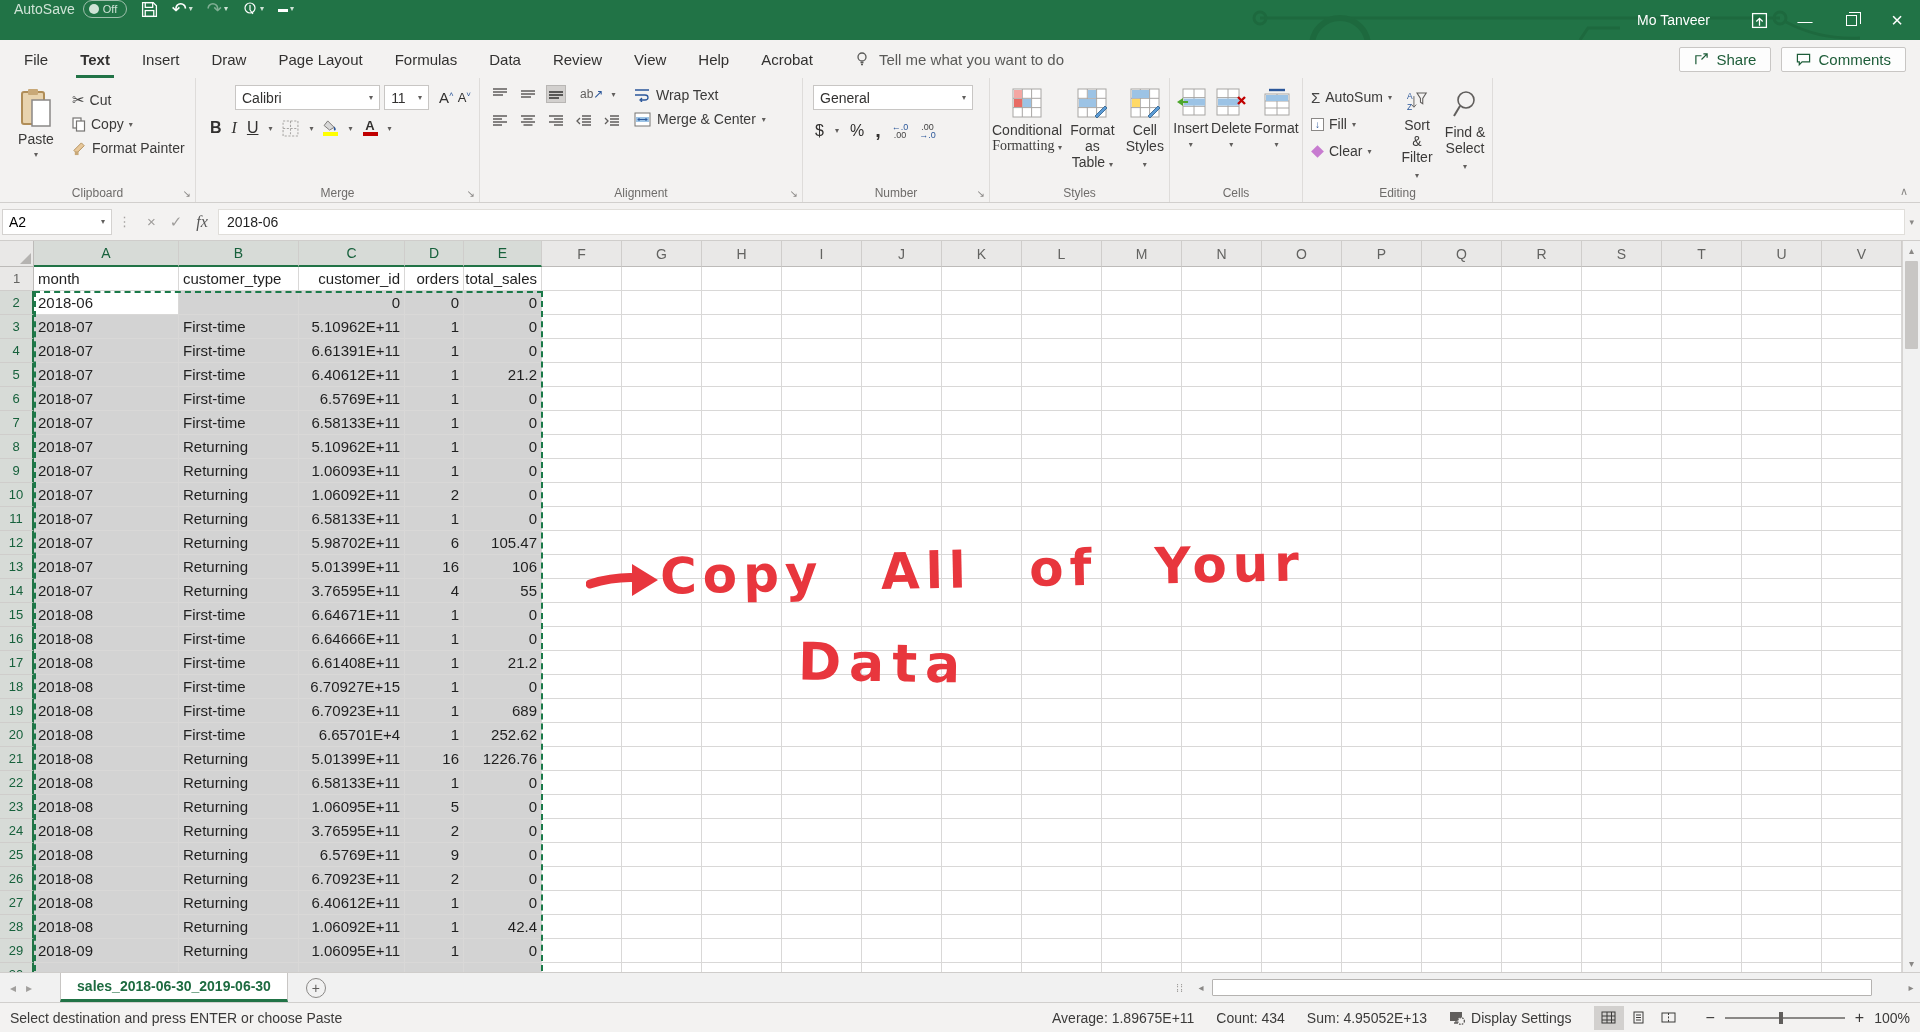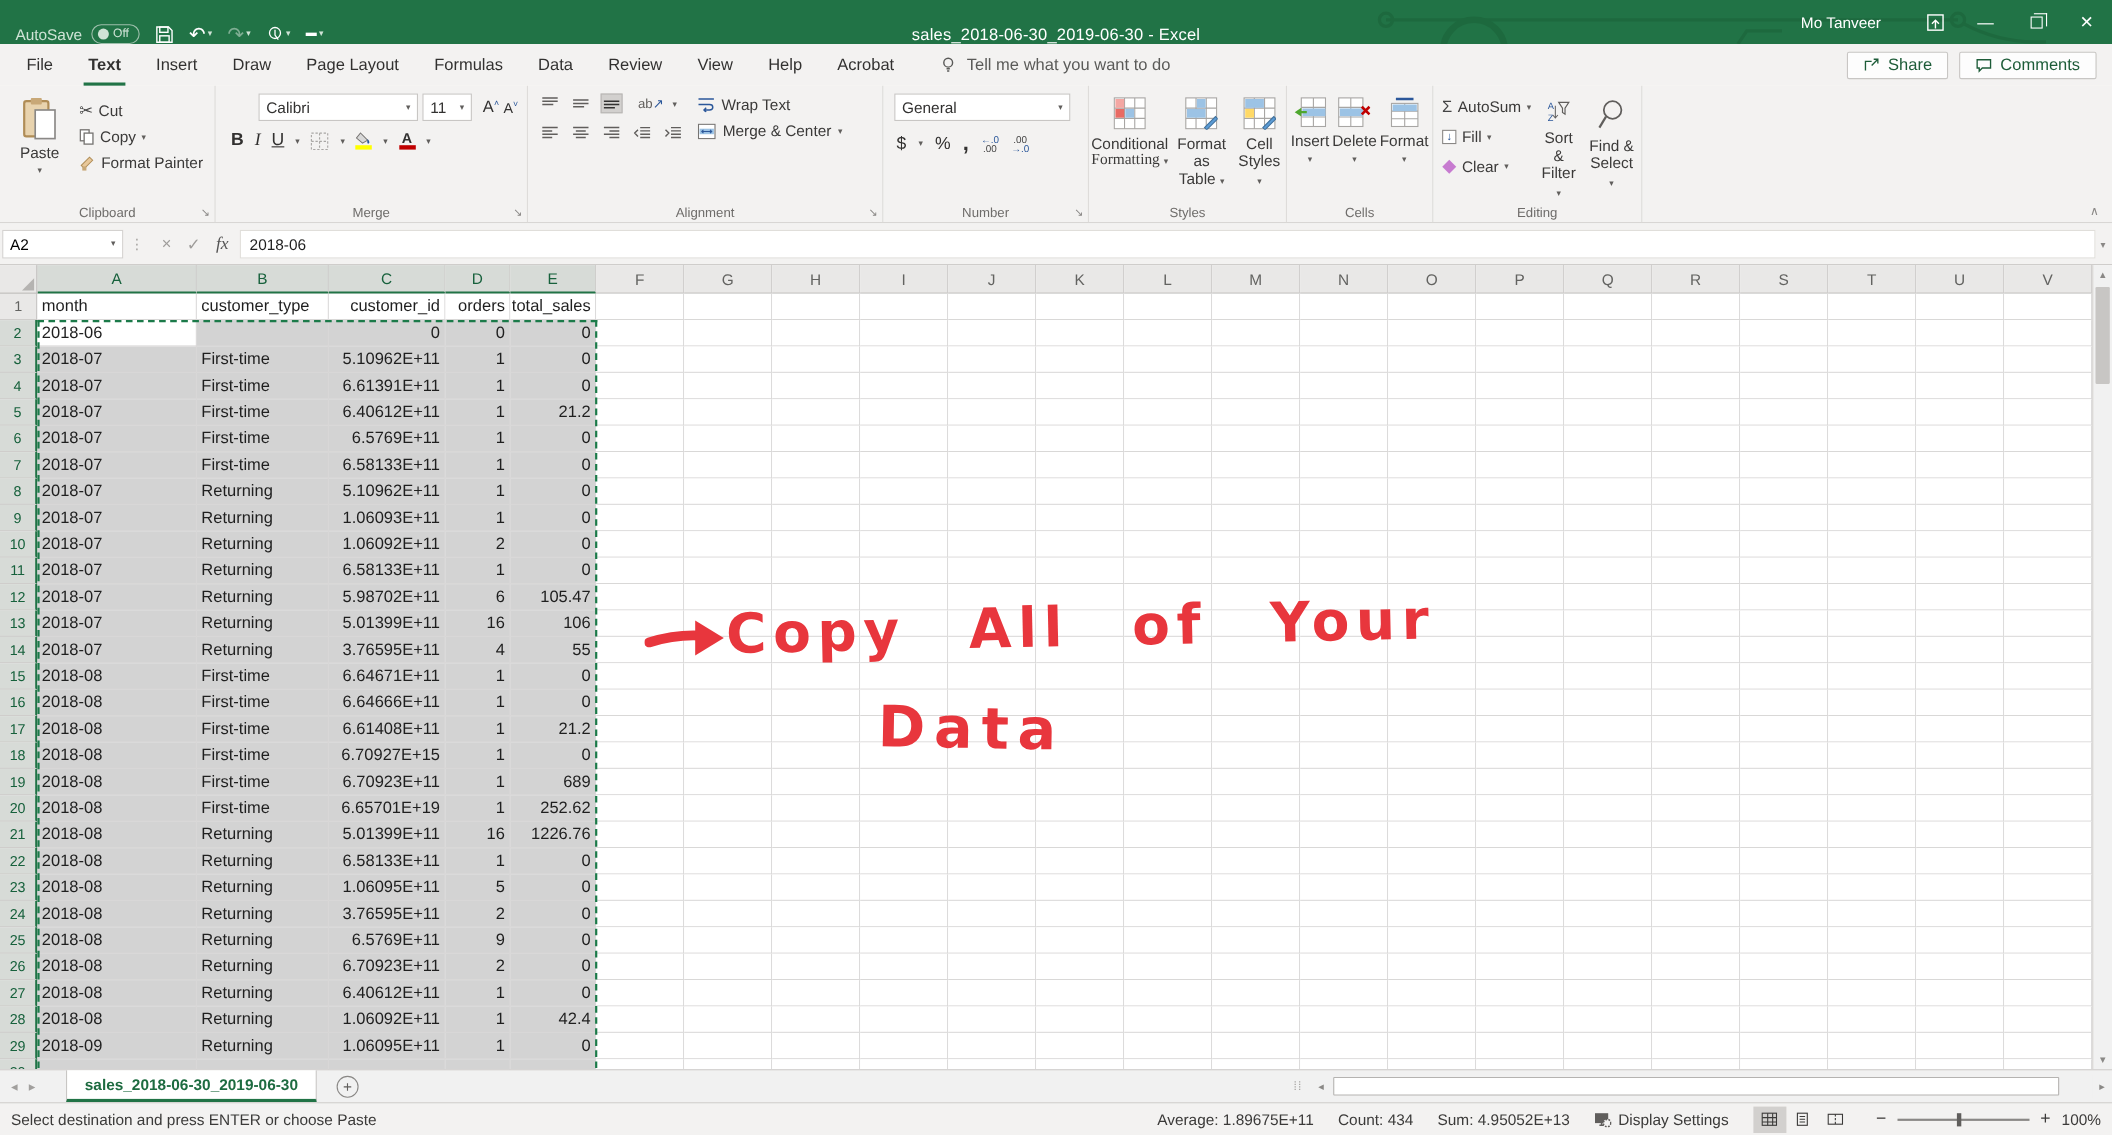--- a/index.html
+++ b/index.html
@@ -2,21 +2,21 @@
 <html><head>
 <meta charset="utf-8">
 <style>
   * { box-sizing: border-box; margin: 0; padding: 0; }
   html,body { width:1920px; height:1032px; overflow:hidden;
     font-family:"Liberation Sans", sans-serif; background:#fff; }
   #app { position:relative; width:1920px; height:1032px; background:#fff; }
 
   
   #titlebar { position:absolute; left:0; top:0; width:1920px; height:40px;
-    background:#217346; color:#fff; display:flex; align-items:flex-end; z-index:20; }
+    background:#217346; color:#fff; display:flex; align-items:flex-start; z-index:20; }
   .tb-deco { position:absolute; right:0; top:0; height:40px; width:700px; opacity:.55; }
   .qat { display:flex; align-items:center; gap:14px; padding-left:14px; z-index:2; }
   .autosave { display:flex; align-items:center; gap:8px; color:#cfe3d6; font-size:14px; }
   .as-pill { width:44px; height:18px; border:1px solid #9dbfab; border-radius:9px;
     display:flex; align-items:center; gap:4px; padding:0 5px; }
   .as-knob { width:10px; height:10px; border-radius:50%; background:#cfe3d6; }
   .as-state { font-size:11px; color:#cfe3d6; }
   .qbtn { color:#fff; font-size:18px; line-height:1; display:flex; align-items:center; gap:2px; cursor:default; }
   .qbtn .caret { font-size:8px; color:#cfe3d6; }
   .qbtn.dim { color:#7fae93; }
@@ -224,21 +224,20 @@
         </span>
       <span class="qbtn">
         <svg width="16" height="16" viewBox="0 0 16 16">
           <circle cx="8" cy="7" r="5" stroke="#fff" fill="none" stroke-width="1.2"></circle>
           <path d="M8 4 v5 M8 9 l3 4" stroke="#fff" fill="none" stroke-width="1.2"></path>
         </svg>
         <span class="caret">▾</span>
       </span>
       <span class="qbtn" style="font-size:10px; line-height:6px; text-align:center;">▬<br><span class="caret">▾</span></span>
     </div>
-    <div class="tb-title">sales_2018-06-30_2019-06-30 - Excel</div>
     <div class="tb-right">
       <span class="tb-user">Mo Tanveer</span>
       <span class="winbtn">
         <svg width="17" height="17" viewBox="0 0 16 16">
           <rect x="1.5" y="1.5" width="13" height="13" stroke="#fff" fill="none" stroke-width="1.2"></rect>
           <path d="M5 9 l3 -3 l3 3 M8 6 v7" stroke="#fff" fill="none" stroke-width="1.2"></path>
         </svg>
       </span>
       <span class="winbtn">—</span>
       <span class="winbtn">
@@ -1090,21 +1089,21 @@
           <div class="gc" style="width: 80px;"></div>
           <div class="gc" style="width: 80px;"></div>
           <div class="gc" style="width: 80px;"></div>
           <div class="gc" style="width: 80px;"></div>
           <div class="gc" style="width: 80px;"></div>
         </div>
         <div class="grow">
           <div class="rh sel">20</div>
           <div class="gc sel" style="width: 145px;">2018-08</div>
           <div class="gc sel" style="width: 120px;">First-time</div>
-          <div class="gc sel r" style="width: 106px;">6.65701E+19</div>
+          <div class="gc sel r" style="width: 106px;">6.65701E+4</div>
           <div class="gc sel r" style="width: 59px;">1</div>
           <div class="gc sel r" style="width: 78px;">252.62</div>
           <div class="gc" style="width: 80px;"></div>
           <div class="gc" style="width: 80px;"></div>
           <div class="gc" style="width: 80px;"></div>
           <div class="gc" style="width: 80px;"></div>
           <div class="gc" style="width: 80px;"></div>
           <div class="gc" style="width: 80px;"></div>
           <div class="gc" style="width: 80px;"></div>
           <div class="gc" style="width: 80px;"></div>

